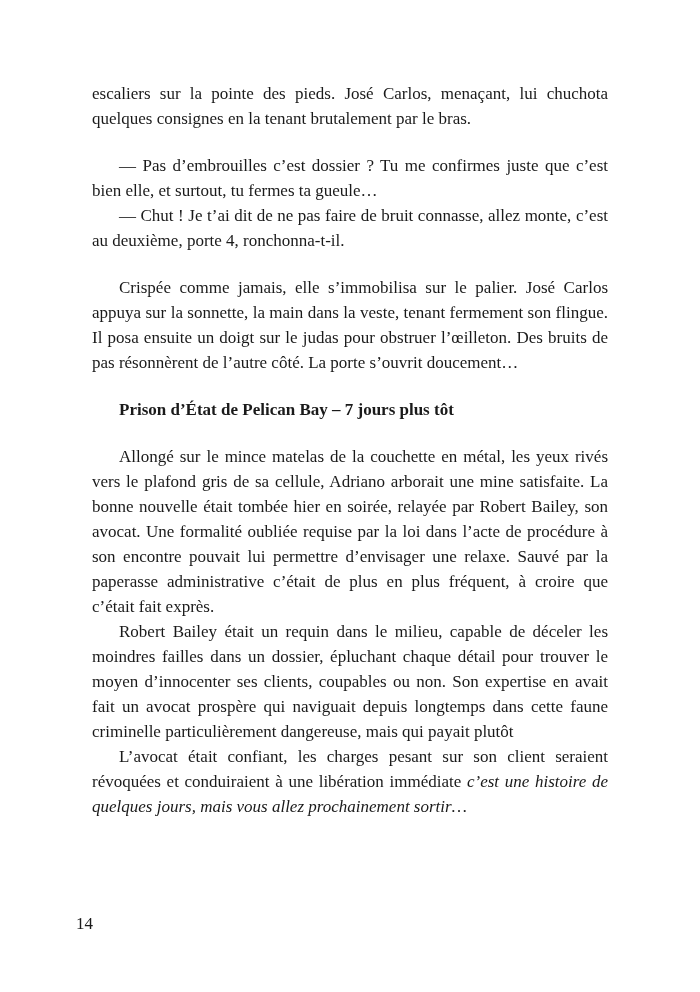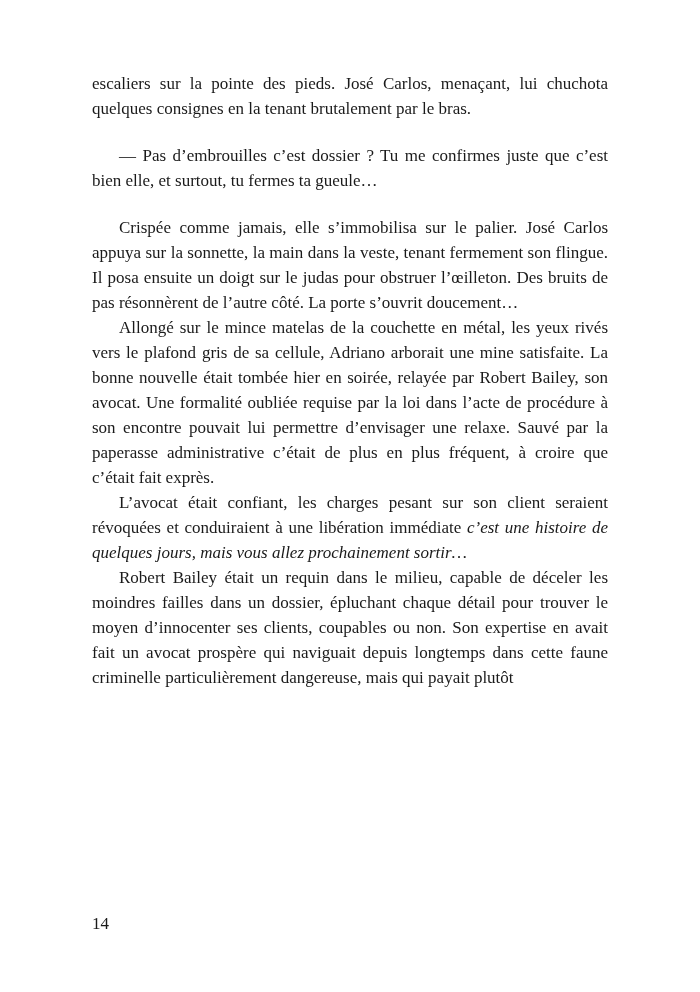--- a/index.html
+++ b/index.html
@@ -13,21 +13,21 @@
     height: 992px;
     background: #ffffff;
     color: #1a1a1a;
     font-family: "Liberation Serif", "DejaVu Serif", serif;
     font-size: 17px;
     line-height: 25px;
     overflow: hidden;
   }
   .text-block {
     position: absolute;
-    top: 71px;
+    top: 81px;
     left: 92px;
     width: 516px;
   }
   .text-block p {
     margin: 0;
     text-align: justify;
     text-indent: 0;
   }
   .text-block p.indent {
     text-indent: 27px;
@@ -41,31 +41,33 @@
     text-align: left;
     margin-top: 22px;
     margin-bottom: 22px;
   }
   .text-block em {
     font-style: italic;
   }
   .page-number {
     position: absolute;
     top: 911px;
-    left: 92px;
+    left: 76px;
     font-size: 17px;
     line-height: 25px;
   }
 </style>
 </head>
 <body>
 
 <div class="book-page">
   <main class="text-block">
       <p class="continuation"><span>escaliers sur la pointe des pieds. José Carlos, menaçant, lui chuchota quelques consignes en la tenant brutalement par le bras.</span></p>
       <p class="indent space-before"><span>— Pas d’embrouilles c’est dossier ? Tu me confirmes juste que c’est bien elle, et surtout, tu fermes ta gueule…</span></p>
+      <p class="indent"><span>— Chut ! Je t’ai dit de ne pas faire de bruit connasse, allez monte, c’est au deuxième, porte 4, ronchonna-t-il.</span></p>
       <p class="indent space-before"><span>Crispée comme jamais, elle s’immobilisa sur le palier. José Carlos appuya sur la sonnette, la main dans la veste, tenant fermement son flingue. Il posa ensuite un doigt sur le judas pour obstruer l’œilleton. Des bruits de pas résonnèrent de l’autre côté. La porte s’ouvrit doucement…</span></p>
+      <p class="heading"><span>Prison d’État de Pelican Bay – 7 jours plus tôt</span></p>
       <p class="indent"><span>Allongé sur le mince matelas de la couchette en métal, les yeux rivés vers le plafond gris de sa cellule, Adriano arborait une mine satisfaite. La bonne nouvelle était tombée hier en soirée, relayée par Robert Bailey, son avocat. Une formalité oubliée requise par la loi dans l’acte de procédure à son encontre pouvait lui permettre d’envisager une relaxe. Sauvé par la paperasse administrative c’était de plus en plus fréquent, à croire que c’était fait exprès.</span></p>
+      <p class="indent"><span>Robert Bailey était un requin dans le milieu, capable de déceler les moindres failles dans un dossier, épluchant chaque détail pour trouver le moyen d’innocenter ses clients, coupables ou non. Son expertise en avait fait un avocat prospère qui naviguait depuis longtemps dans cette faune criminelle particulièrement dangereuse, mais qui payait plutôt</span></p>
       <p class="indent"><span>L’avocat était confiant, les charges pesant sur son client seraient révoquées et conduiraient à une libération immédiate </span><em>c’est une histoire de quelques jours, mais vous allez prochainement sortir…</em></p>
-      <p class="indent"><span>Robert Bailey était un requin dans le milieu, capable de déceler les moindres failles dans un dossier, épluchant chaque détail pour trouver le moyen d’innocenter ses clients, coupables ou non. Son expertise en avait fait un avocat prospère qui naviguait depuis longtemps dans cette faune criminelle particulièrement dangereuse, mais qui payait plutôt</span></p>
     </main>
   <div class="page-number">14</div>
 </div>
 
 </body></html>

